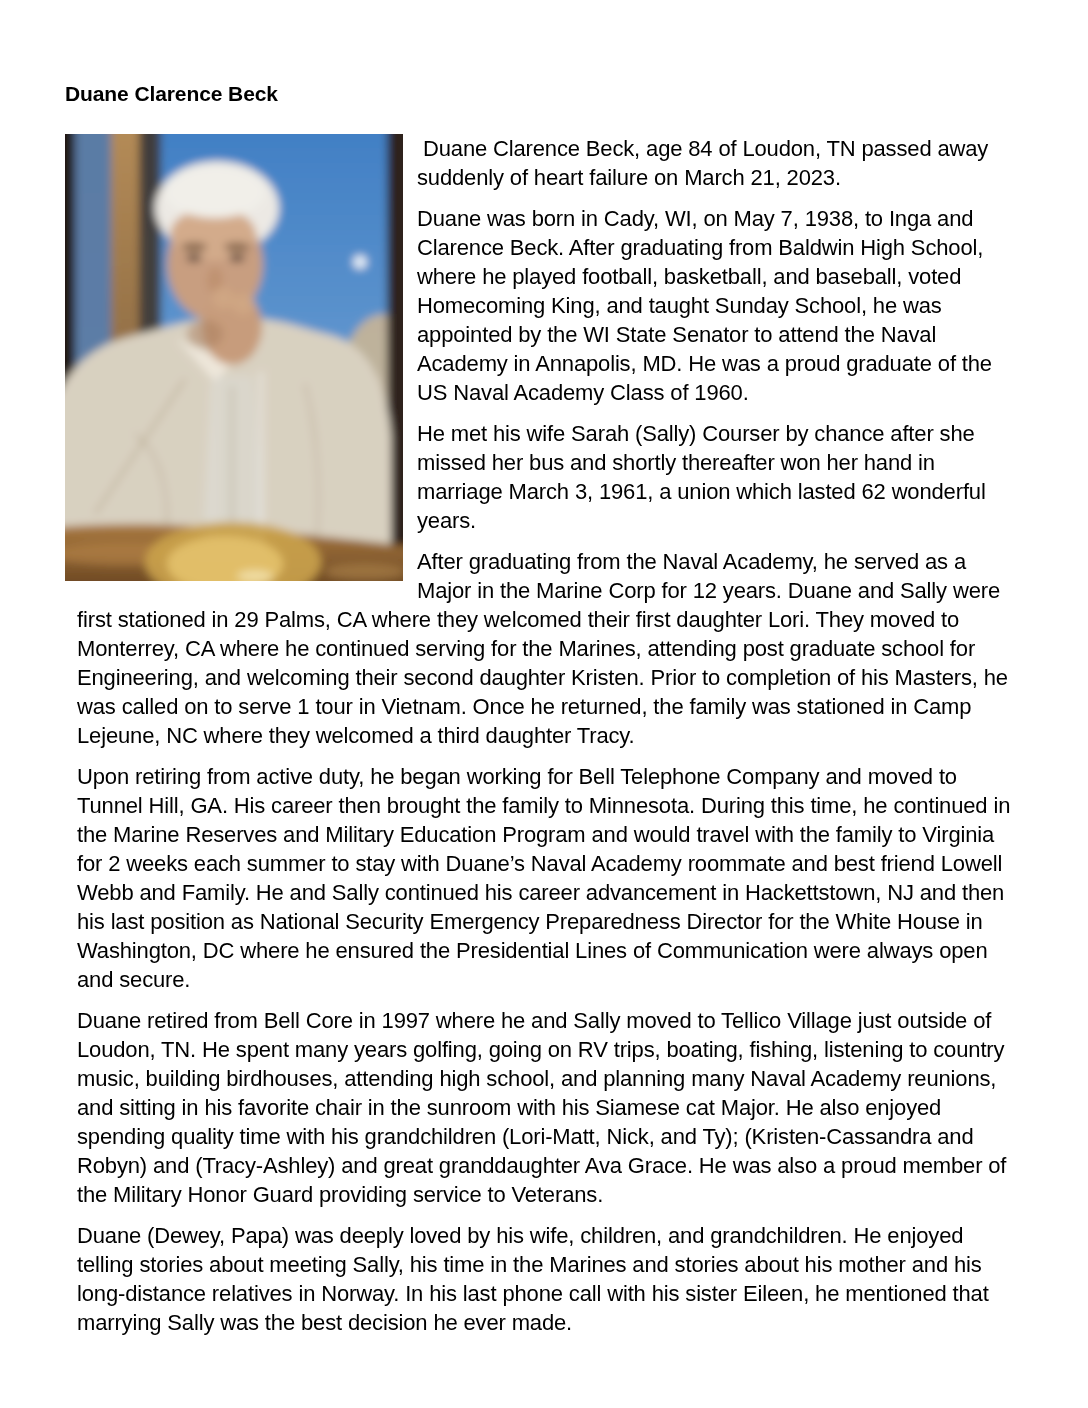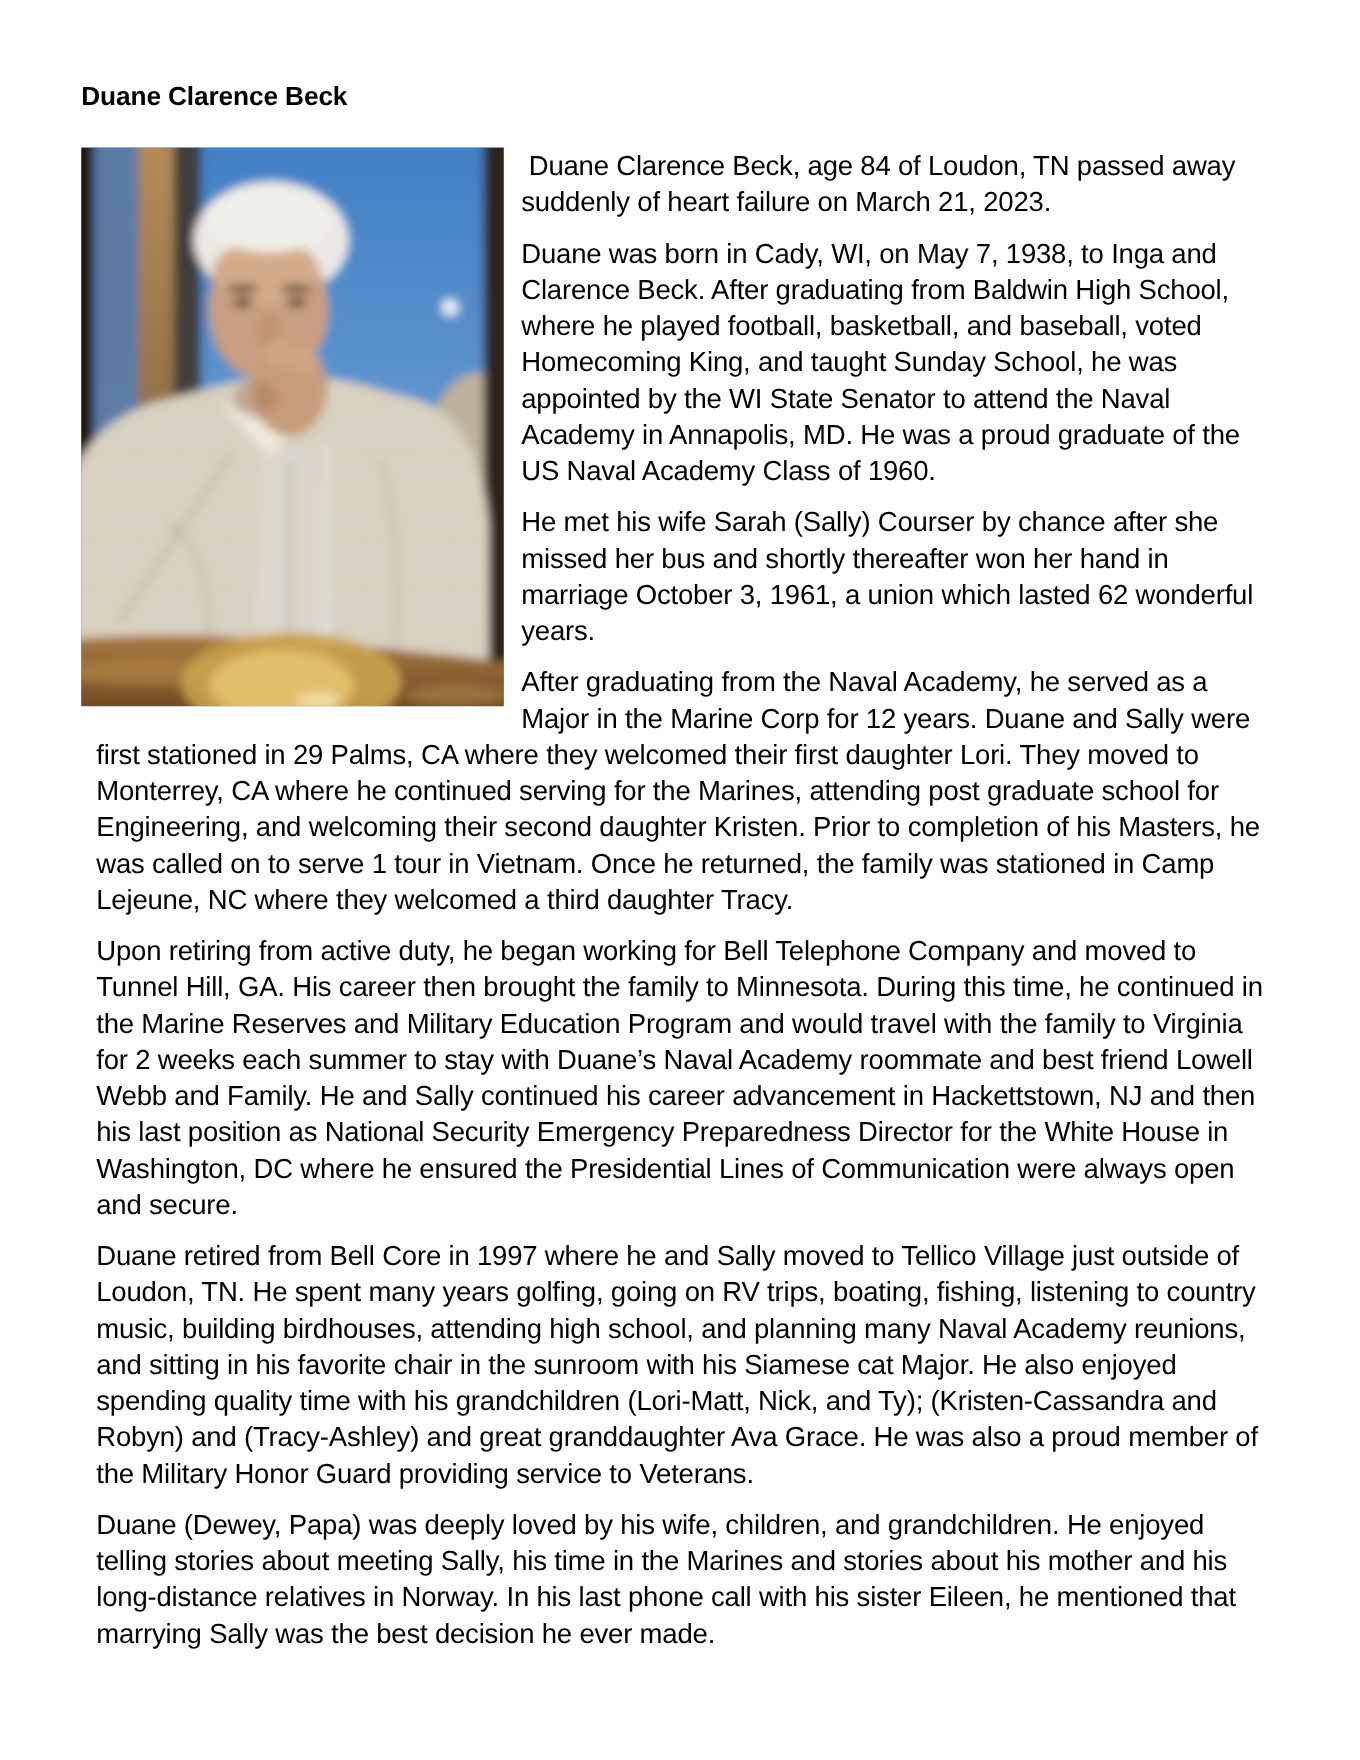--- a/index.html
+++ b/index.html
@@ -9,21 +9,21 @@
     height: 1408px;
     margin: 0 auto;
     background: #ffffff;
     box-sizing: border-box;
     padding: 66px 55px 0 65px;
     font-family: "Liberation Sans", sans-serif;
     color: #000000;
     overflow: hidden;
   }
   .doc-title {
-    margin: 0 0 28px 0;
+    margin: 16px 0 28px 0;
     font-size: 21px;
     line-height: 24px;
     font-weight: 700;
     letter-spacing: -0.1px;
   }
   .body-text p {
     margin: 12px;
     font-size: 22px;
     line-height: 29px;
     letter-spacing: -0.15px;
@@ -130,20 +130,20 @@
           <rect x="146" y="250" width="3" height="160" fill="#e8e8e4" opacity="0.45"></rect>
           <ellipse cx="168" cy="428" rx="88" ry="40" fill="#caa24b" opacity="0.9"></ellipse>
           <ellipse cx="160" cy="430" rx="58" ry="28" fill="#e3c06a" opacity="0.95"></ellipse>
           <ellipse cx="190" cy="442" rx="18" ry="6" fill="#f2e3b0" opacity="0.8"></ellipse>
         </g>
       </svg>
     </div>
 
     <p> Duane Clarence Beck, age 84 of Loudon, TN passed away suddenly of heart failure on March 21, 2023.</p>
     <p>Duane was born in Cady, WI, on May 7, 1938, to Inga and Clarence Beck. After graduating from Baldwin High School, where he played football, basketball, and baseball, voted Homecoming King, and taught Sunday School, he was appointed by the WI State Senator to attend the Naval Academy in Annapolis, MD. He was a proud graduate of the US Naval Academy Class of 1960.</p>
-    <p>He met his wife Sarah (Sally) Courser by chance after she missed her bus and shortly thereafter won her hand in marriage October 3, 1961, a union which lasted 62 wonderful years.</p>
+    <p>He met his wife Sarah (Sally) Courser by chance after she missed her bus and shortly thereafter won her hand in marriage March 3, 1961, a union which lasted 62 wonderful years.</p>
     <p>After graduating from the Naval Academy, he served as a Major in the Marine Corp for 12 years. Duane and Sally were first stationed in 29 Palms, CA where they welcomed their first daughter Lori. They moved to Monterrey, CA where he continued serving for the Marines, attending post graduate school for Engineering, and welcoming their second daughter Kristen. Prior to completion of his Masters, he was called on to serve 1 tour in Vietnam. Once he returned, the family was stationed in Camp Lejeune, NC where they welcomed a third daughter Tracy.</p>
     <p>Upon retiring from active duty, he began working for Bell Telephone Company and moved to Tunnel Hill, GA. His career then brought the family to Minnesota. During this time, he continued in the Marine Reserves and Military Education Program and would travel with the family to Virginia for 2 weeks each summer to stay with Duane’s Naval Academy roommate and best friend Lowell Webb and Family. He and Sally continued his career advancement in Hackettstown, NJ and then his last position as National Security Emergency Preparedness Director for the White House in Washington, DC where he ensured the Presidential Lines of Communication were always open and secure.</p>
     <p>Duane retired from Bell Core in 1997 where he and Sally moved to Tellico Village just outside of Loudon, TN. He spent many years golfing, going on RV trips, boating, fishing, listening to country music, building birdhouses, attending high school, and planning many Naval Academy reunions, and sitting in his favorite chair in the sunroom with his Siamese cat Major. He also enjoyed spending quality time with his grandchildren (Lori-Matt, Nick, and Ty); (Kristen-Cassandra and Robyn) and (Tracy-Ashley) and great granddaughter Ava Grace. He was also a proud member of the Military Honor Guard providing service to Veterans.</p>
     <p>Duane (Dewey, Papa) was deeply loved by his wife, children, and grandchildren. He enjoyed telling stories about meeting Sally, his time in the Marines and stories about his mother and his long-distance relatives in Norway. In his last phone call with his sister Eileen, he mentioned that marrying Sally was the best decision he ever made.</p>
   </div>
 
 </div>
 
 </body></html>

